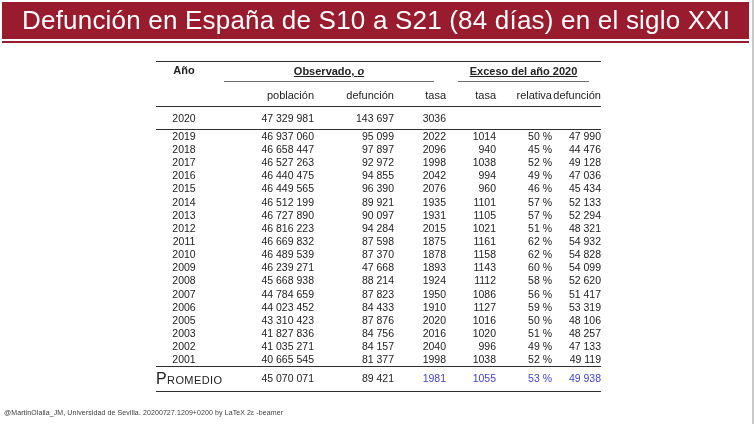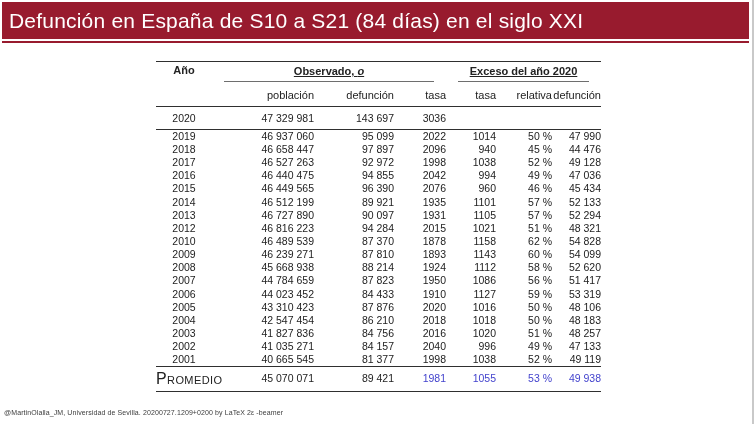--- a/index.html
+++ b/index.html
@@ -9,21 +9,21 @@
     width:754px; height:424px; position:relative; overflow:hidden;
     background:#fff; font-family:"Liberation Sans","DejaVu Sans",sans-serif;
     color:var(--ink);
   }
   .page-edge { position:absolute; top:0; right:0; width:2px; height:424px; background:#c9c9c9; }
   .banner {
     position:absolute; left:2px; top:2px; right:5px; height:37px;
     background:var(--banner); color:#fff;
   }
   .banner .title {
-    font-size:21px; line-height:37px; padding-left:7px; letter-spacing:.2px;
+    font-size:26px; line-height:37px; padding-left:20px; letter-spacing:.2px;
     white-space:nowrap;
   }
   .banner-rule { position:absolute; left:2px; right:5px; top:41px; height:2px; background:var(--banner); }
 
   .table-wrap { position:absolute; left:156px; top:61px; width:445px; }
   table { border-collapse:collapse; table-layout:fixed; width:445px; color:var(--ink); }
   col.w0{width:56px} col.w1{width:102px} col.w2{width:80px} col.w3{width:52px}
   col.w4{width:50px} col.w5{width:56px} col.w6{width:49px}
 
   th, td { padding:0; font-size:10.5px; line-height:1; text-align:right; font-weight:normal; }
@@ -162,32 +162,41 @@
         <tr class="year-row">
           <td>2012</td>
           <td>46 816 223</td>
           <td>94 284</td>
           <td>2015</td>
           <td>1021</td>
           <td>51 %</td>
           <td>48 321</td>
         </tr>
         <tr class="year-row">
+          <td>2011</td>
+          <td>46 669 832</td>
+          <td>87 598</td>
+          <td>1875</td>
+          <td>1161</td>
+          <td>62 %</td>
+          <td>54 932</td>
+        </tr>
+        <tr class="year-row">
           <td>2010</td>
           <td>46 489 539</td>
           <td>87 370</td>
           <td>1878</td>
           <td>1158</td>
           <td>62 %</td>
           <td>54 828</td>
         </tr>
         <tr class="year-row">
           <td>2009</td>
           <td>46 239 271</td>
-          <td>87 810</td>
+          <td>47 668</td>
           <td>1893</td>
           <td>1143</td>
           <td>60 %</td>
           <td>54 099</td>
         </tr>
         <tr class="year-row">
           <td>2008</td>
           <td>45 668 938</td>
           <td>88 214</td>
           <td>1924</td>
@@ -214,29 +223,20 @@
           <td>53 319</td>
         </tr>
         <tr class="year-row">
           <td>2005</td>
           <td>43 310 423</td>
           <td>87 876</td>
           <td>2020</td>
           <td>1016</td>
           <td>50 %</td>
           <td>48 106</td>
-        </tr>
-        <tr class="year-row">
-          <td>2004</td>
-          <td>42 547 454</td>
-          <td>86 210</td>
-          <td>2018</td>
-          <td>1018</td>
-          <td>50 %</td>
-          <td>48 183</td>
         </tr>
         <tr class="year-row">
           <td>2003</td>
           <td>41 827 836</td>
           <td>84 756</td>
           <td>2016</td>
           <td>1020</td>
           <td>51 %</td>
           <td>48 257</td>
         </tr>

